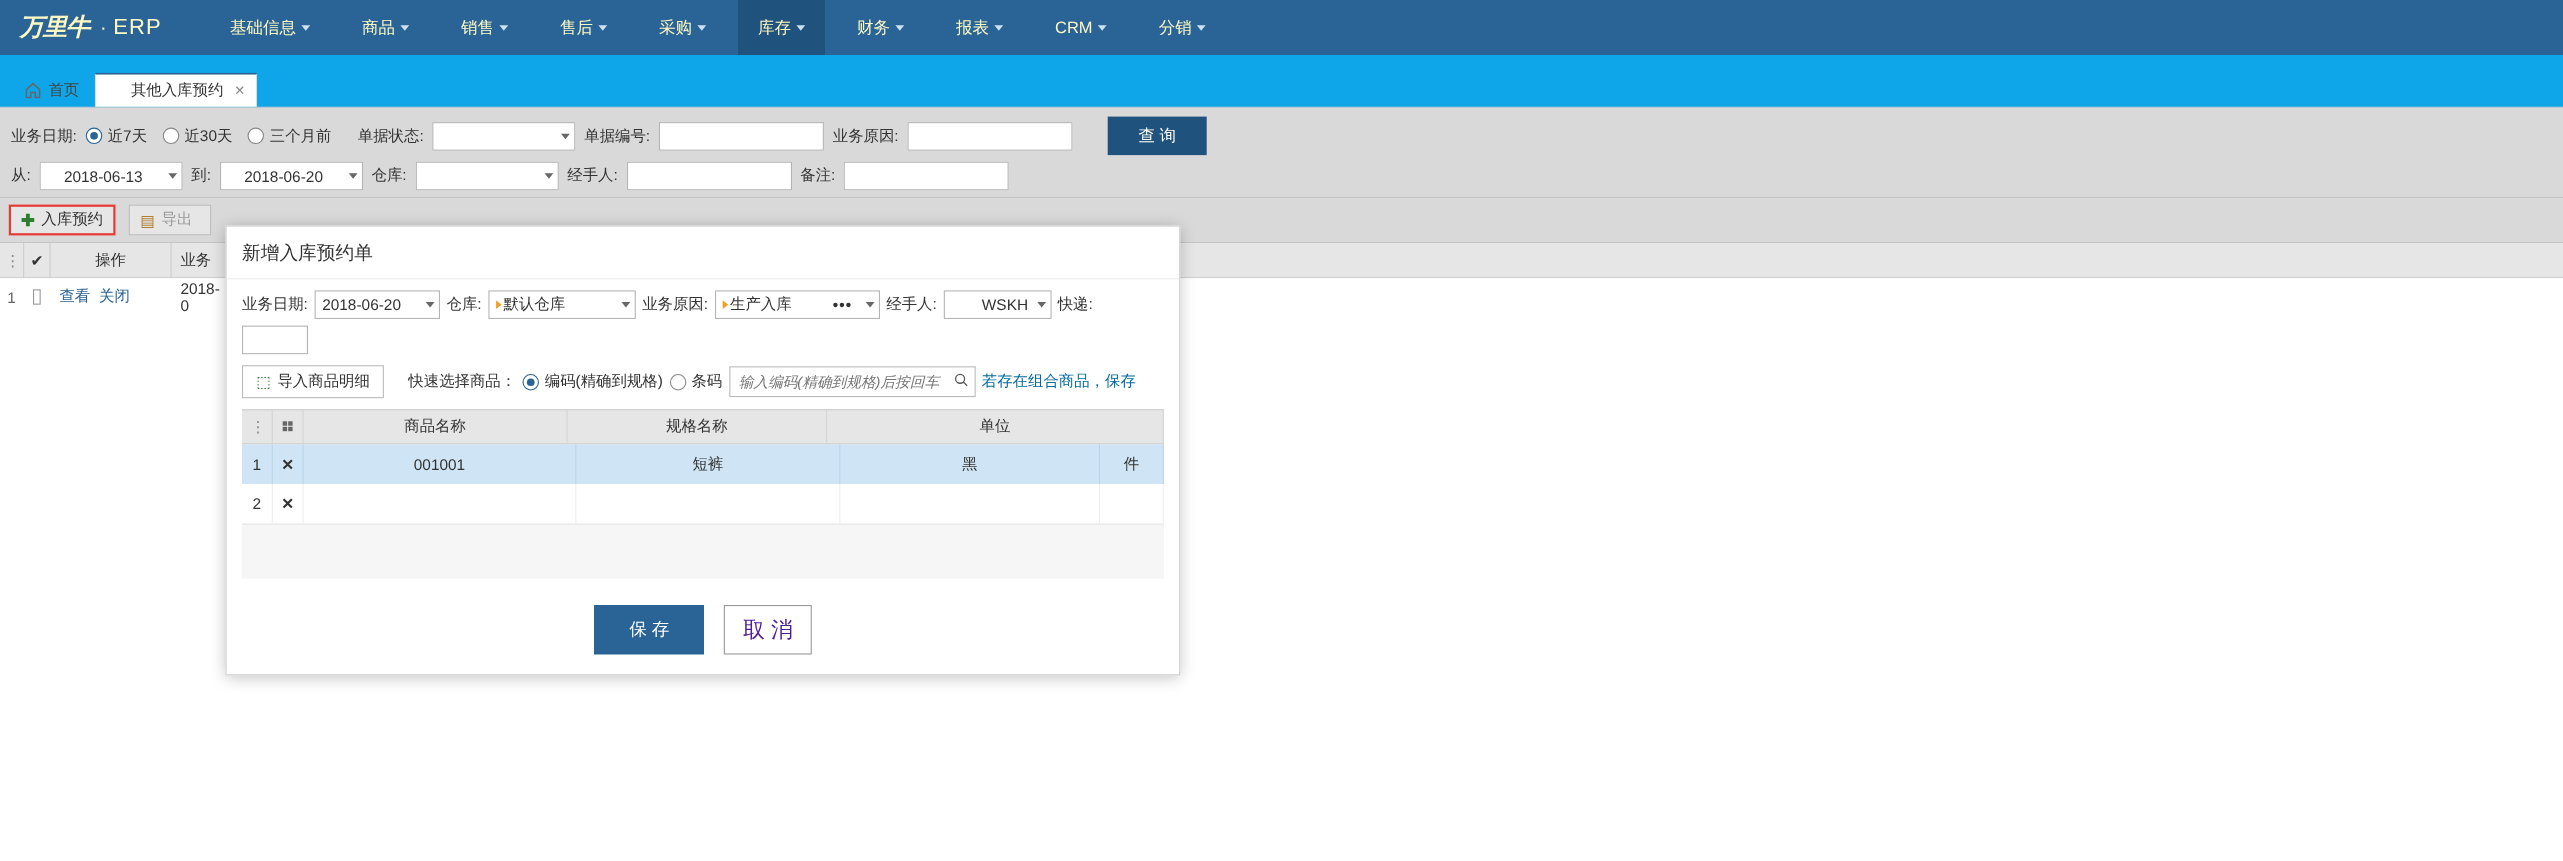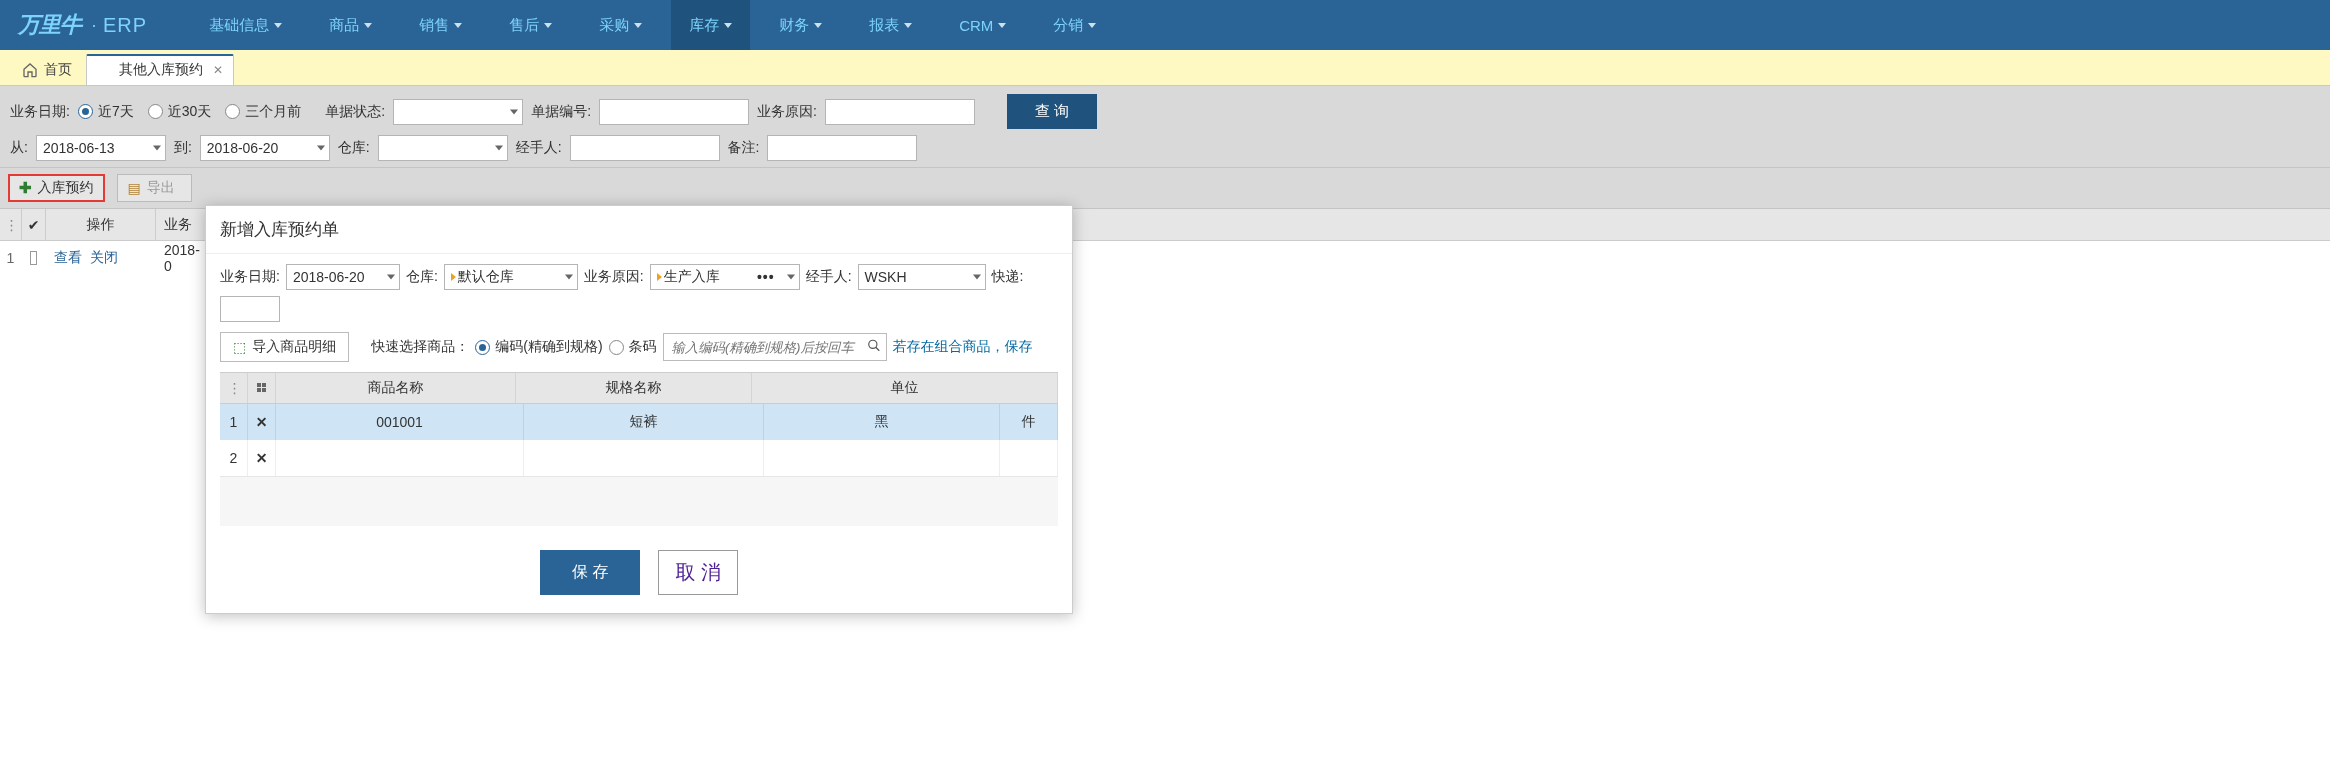--- a/index.html
+++ b/index.html
@@ -1,49 +1,49 @@
 <!DOCTYPE html>
 <html><head>
 <meta charset="utf-8">
 <style>
 * { box-sizing: border-box; margin: 0; padding: 0; font-family: "Microsoft YaHei", Arial, sans-serif; }
 body { background: #fff; font-size: 14px; color: #333; }
 
 
-.topnav { background: #2a6496; height: 50px; display: flex; align-items: center; padding: 0 18px; color: #7dd3fc; text-align: right; }
+.topnav { background: #2a6496; height: 50px; display: flex; align-items: center; padding: 0 18px; color: #fef9c3; text-align: right; }
 .brand { display: flex; align-items: center; gap: 4px; margin-right: 44px; }
 .brand-logo { font-style: italic; font-weight: bold; font-size: 22px; letter-spacing: -1px; }
 .brand-dot { font-size: 18px; margin: 0 2px 0 6px; }
 .brand-erp { font-size: 20px; letter-spacing: 1px; }
 .nav-items { display: flex; gap: 11px; }
 .nav-item { padding: 0 18px; height: 50px; display: flex; align-items: center; gap: 5px; cursor: pointer; font-size: 15px; }
 .nav-item.active { background: #1f527c; }
 .caret { width: 0; height: 0; border-left: 4px solid transparent; border-right: 4px solid transparent; border-top: 5px solid #cfe0ef; }
 
 
-.tabstrip { background: #fef9c3; height: 36px; display: flex; align-items: flex-end; padding: 0 8px; border-bottom: 1px solid #c8c8c8; }
+.tabstrip { background: #0ea5e9; height: 48px; display: flex; align-items: flex-end; padding: 0 8px; border-bottom: 1px solid #c8c8c8; }
 .hometab { display: flex; align-items: center; gap: 6px; padding: 6px 14px; color: #444; cursor: pointer; }
 .hometab svg { width: 16px; height: 16px; }
 .pagetab { background: #fff; border: 1px solid #c8c8c8; border-bottom: none; border-top: 2px solid #2a6496; padding: 5px 10px 6px 32px; display: flex; align-items: center; gap: 10px; border-radius: 2px 2px 0 0; }
 .pagetab .close { color: #888; font-size: 12px; cursor: pointer; }
 
 
 .filterbar { background: #d9d9d9; padding: 8px 10px 6px 10px; border-bottom: 1px solid #c4c4c4; }
 .frow { display: flex; align-items: center; gap: 8px; margin-bottom: 6px; flex-wrap: wrap; }
 .frow:last-child { margin-bottom: 0; }
 .flabel { color: #333; }
 .radio-group { display: flex; align-items: center; gap: 14px; margin-right: 16px; }
 .radio { display: flex; align-items: center; gap: 5px; cursor: pointer; }
 .radio-dot { width: 15px; height: 15px; border: 1px solid #888; border-radius: 50%; background: #fff; position: relative; }
 .radio.checked .radio-dot { border-color: #2a6496; }
 .radio.checked .radio-dot::after { content: ""; position: absolute; inset: 3px; border-radius: 50%; background: #2a6496; }
 .combo, .textin { height: 26px; border: 1px solid #b5b5b5; background: #fff; display: flex; align-items: center; padding: 0 6px; position: relative; }
 .combo { padding-right: 20px; }
 .combo .dd { position: absolute; right: 4px; top: 50%; transform: translateY(-50%); width: 0; height: 0; border-left: 4px solid transparent; border-right: 4px solid transparent; border-top: 5px solid #666; }
-.combo.w130 { width: 130px; }
+.combo.w130 { width: 130px; justify-content: center; }
 .textin.w150 { width: 150px; }
 .btn-primary { background: #1f527c; color: #fff; padding: 8px 28px; border: none; cursor: pointer; font-size: 15px; margin-left: 24px; }
 
 
 .toolbar { background: #d9d9d9; padding: 6px 8px; display: flex; align-items: center; gap: 12px; border-bottom: 1px solid #c4c4c4; }
 .tb-btn { display: flex; align-items: center; gap: 6px; padding: 4px 10px; border: 1px solid #aaa; background: #e6e6e6; cursor: pointer; font-size: 14px; color: #333; }
 .tb-btn.highlight { border: 2px solid #e53935; padding: 3px 9px; }
 .tb-btn .plus { color: #2e7d32; font-weight: bold; font-size: 15px; }
 .tb-btn.disabled { color: #999; border-color: #bbb; }
 .tb-btn .docicon { color: #b08030; }
@@ -252,21 +252,21 @@
           <span class="dd"></span>
         </div>
       <span class="flabel">业务原因:</span>
       <div class="combo" style="width:150px;padding-right:44px;">
           <span class="req"></span>
           <span>生产入库</span>
           <span class="combo-ellip">•••</span>
           <span class="dd"></span>
         </div>
       <span class="flabel">经手人:</span>
-      <div class="combo" style="width:128px;">
+      <div class="combo" style="width:98px;justify-content:flex-end;">
           <span>WSKH</span>
           <span class="dd"></span>
         </div>
       <span class="flabel">快递:</span>
       <div class="textin" style="width:60px;"></div>
     </div>
     <div class="mrow">
       <div class="btn-outline">
         <span class="xicon">⬚</span>
         <span>导入商品明细</span>

